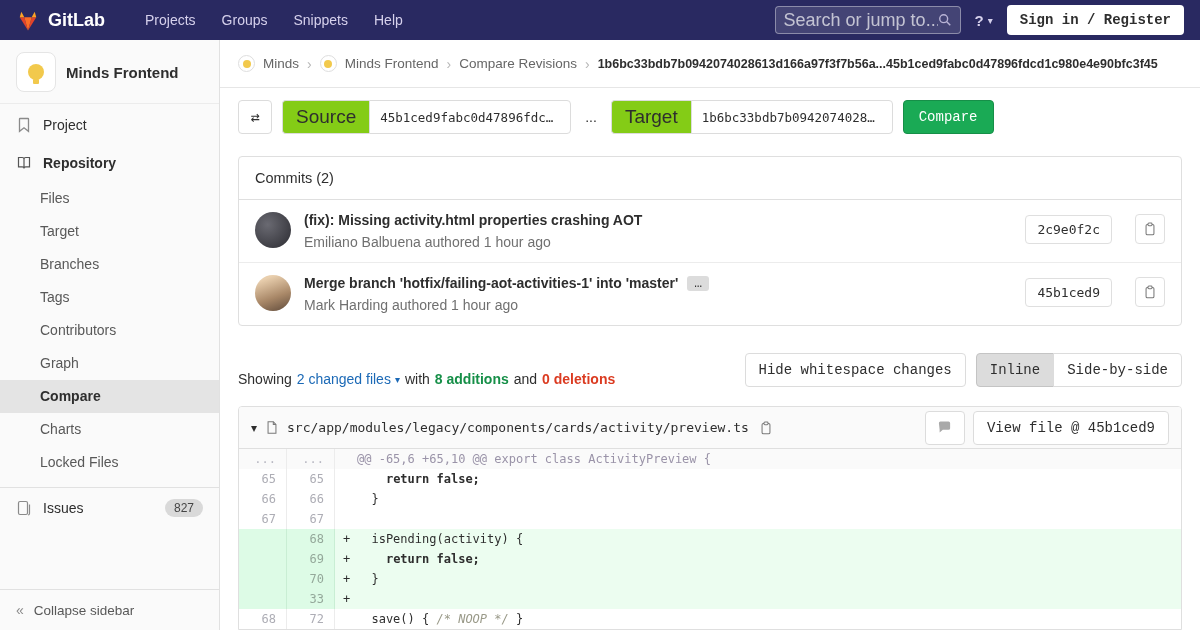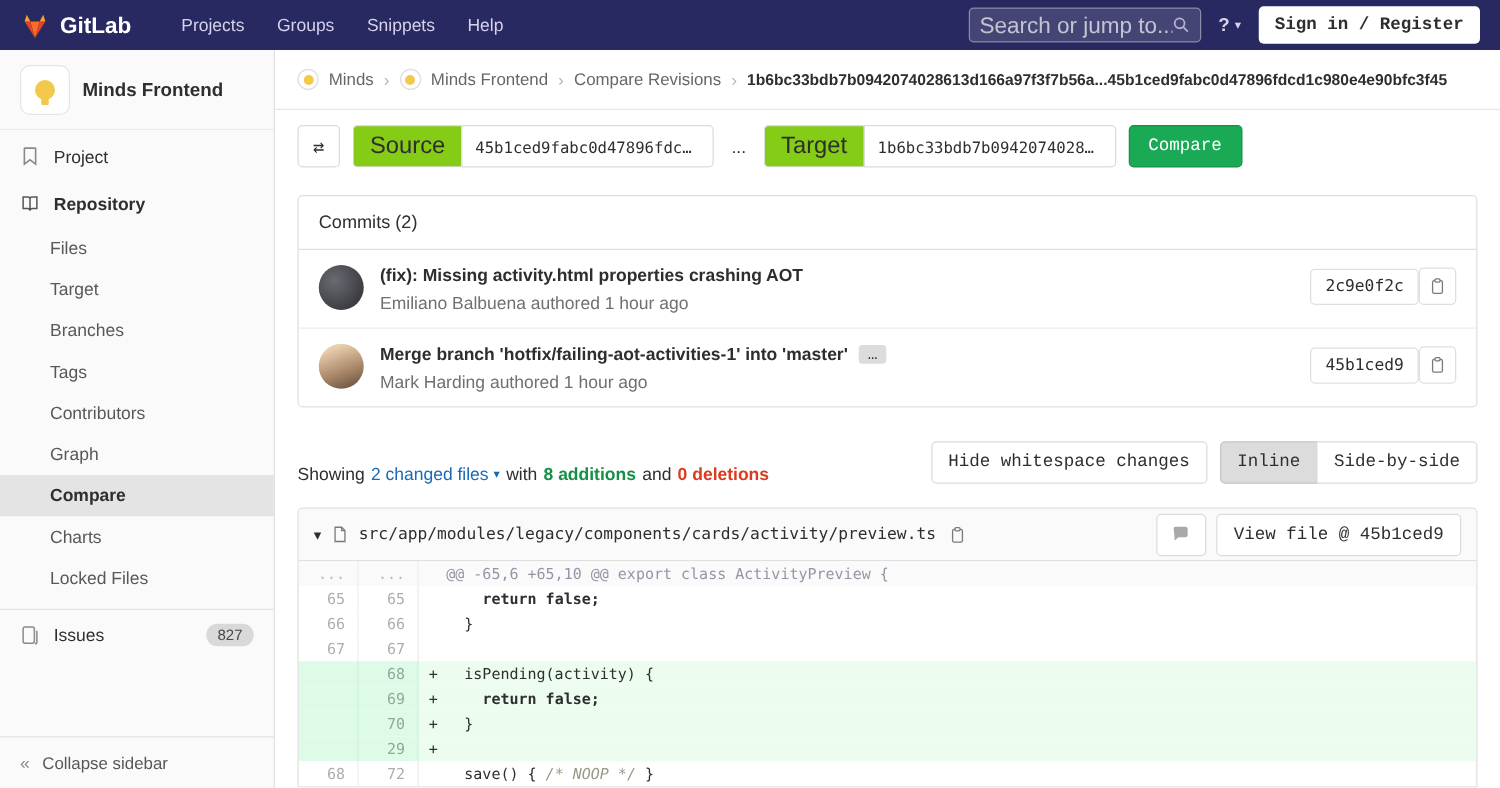--- a/index.html
+++ b/index.html
@@ -84,21 +84,21 @@
   .commit-row { display:flex; align-items:flex-start; padding:12px 16px; }
   .commit-row + .commit-row { border-top:1px solid #ececec; }
   .avatar { width:36px; height:36px; border-radius:50%; margin-right:13px; flex-shrink:0; }
   .avatar.a1 { background:radial-gradient(circle at 35% 35%, #6a6a72, #2b2b31); }
   .avatar.a2 { background:linear-gradient(160deg,#e9cfae 15%,#a98868 60%,#5f4a3a); }
   .commit-info { flex:1; min-width:0; }
   .commit-title { font-weight:700; font-size:14px; display:flex; align-items:center; gap:9px; }
   .expand-btn { height:15px; padding:0 7px; background:#dcdcdc; border:0; border-radius:3px;
     font-size:13px; line-height:11px; color:#2e2e2e; }
   .commit-meta { margin-top:6px; font-size:14px; color:#707070; }
-  .commit-right { display:flex; align-items:center; gap:0; margin-left:12px; padding-top:2px; }
+  .commit-right { display:flex; align-items:center; gap:23px; margin-left:12px; padding-top:2px; }
   .sha { font-family:"DejaVu Sans Mono", monospace; font-size:13px; color:#2e2e2e;
     border:1px solid #dfdfdf; border-radius:4px; padding:6px 11px; background:#fff; }
   .icon-btn { width:30px; height:30px; border:1px solid #dfdfdf; background:#fff;
     border-radius:4px; color:#7a7a7a; display:flex; align-items:center; justify-content:center; }
 
   .diff-summary { display:flex; justify-content:space-between; align-items:flex-end;
     margin:27px 18px 0; }
   .summary-left { display:flex; align-items:center; gap:5px; font-size:14px; }
   .files-link { color:#1b69b6; display:inline-flex; align-items:center; gap:4px; }
   .files-caret { font-size:10px; }
@@ -392,21 +392,21 @@
           <div class="num">69</div>
           <div class="code"><span class="sign">+</span><span>    </span><span class="kw">return false;</span></div>
         </div>
         <div class="diff-row added">
           <div class="num"></div>
           <div class="num">70</div>
           <div class="code"><span class="sign">+</span><span>  }</span></div>
         </div>
         <div class="diff-row added">
           <div class="num"></div>
-          <div class="num">29</div>
+          <div class="num">33</div>
           <div class="code"><span class="sign">+</span><span></span></div>
         </div>
         <div class="diff-row context">
           <div class="num">68</div>
           <div class="num">72</div>
           <div class="code"><span class="sign"></span><span>  save() { </span><span class="comment">/* NOOP */</span><span> }</span></div>
         </div>
       </div>
   </section>
 

